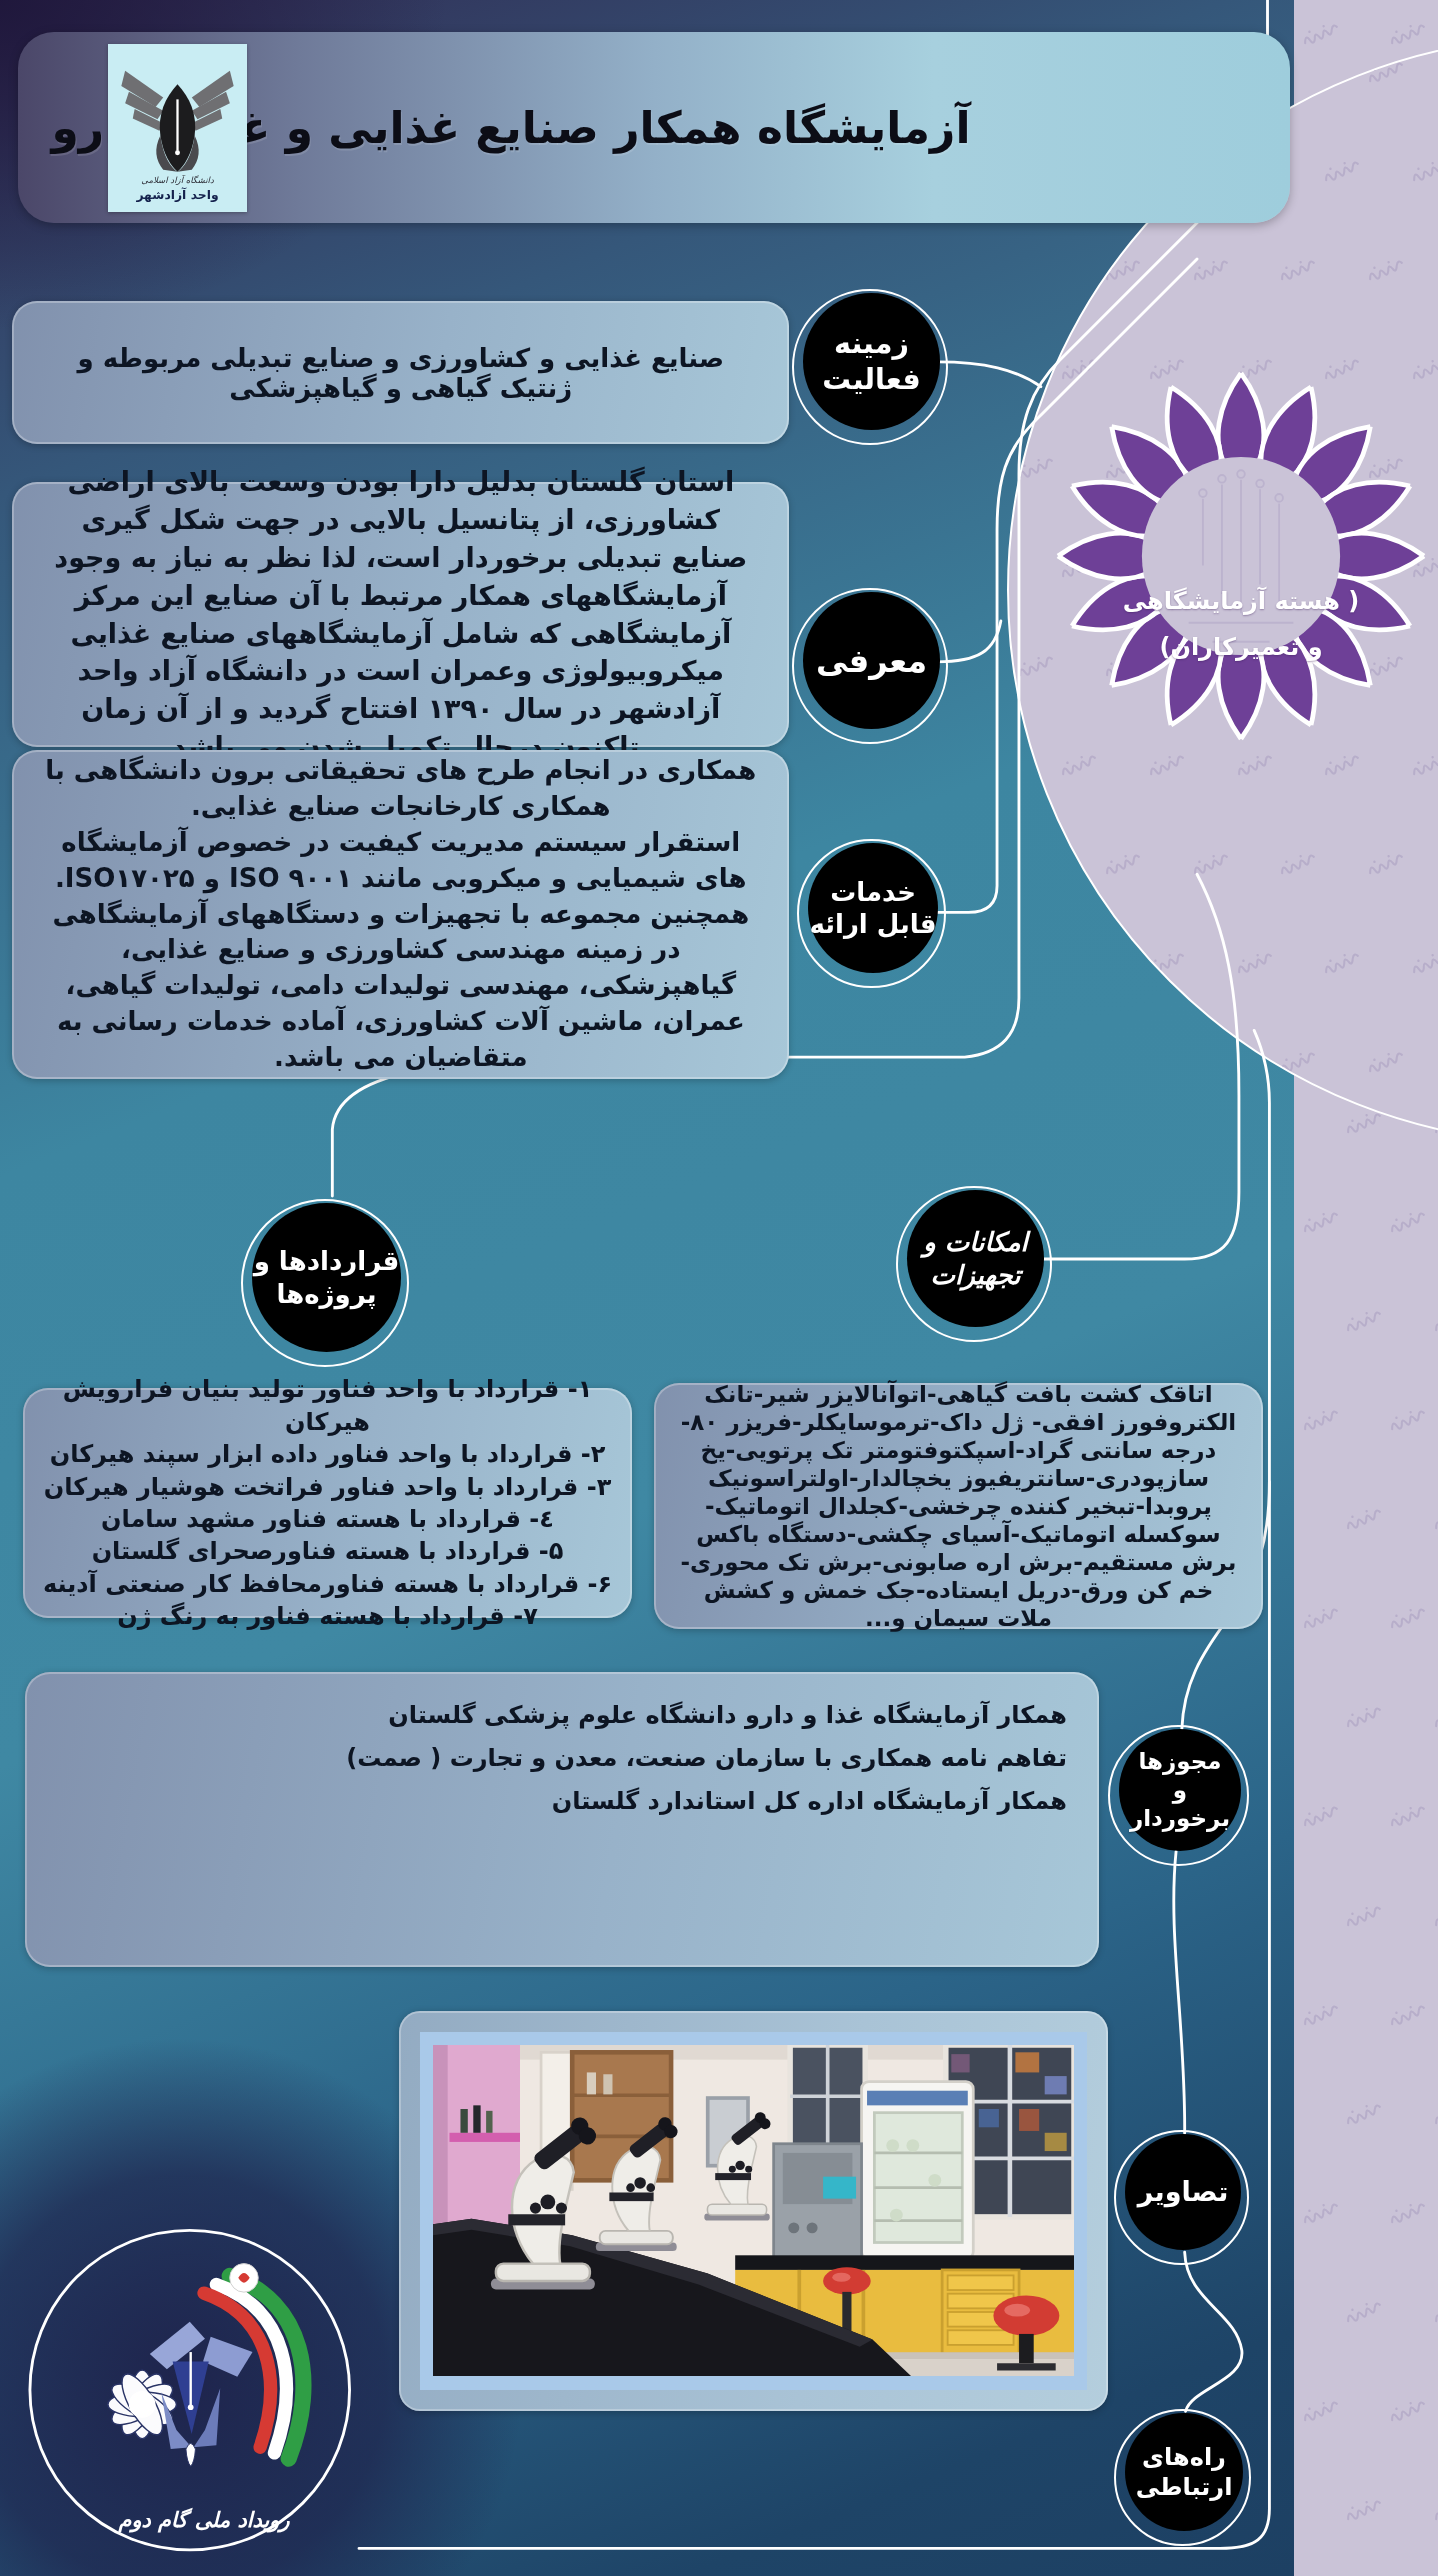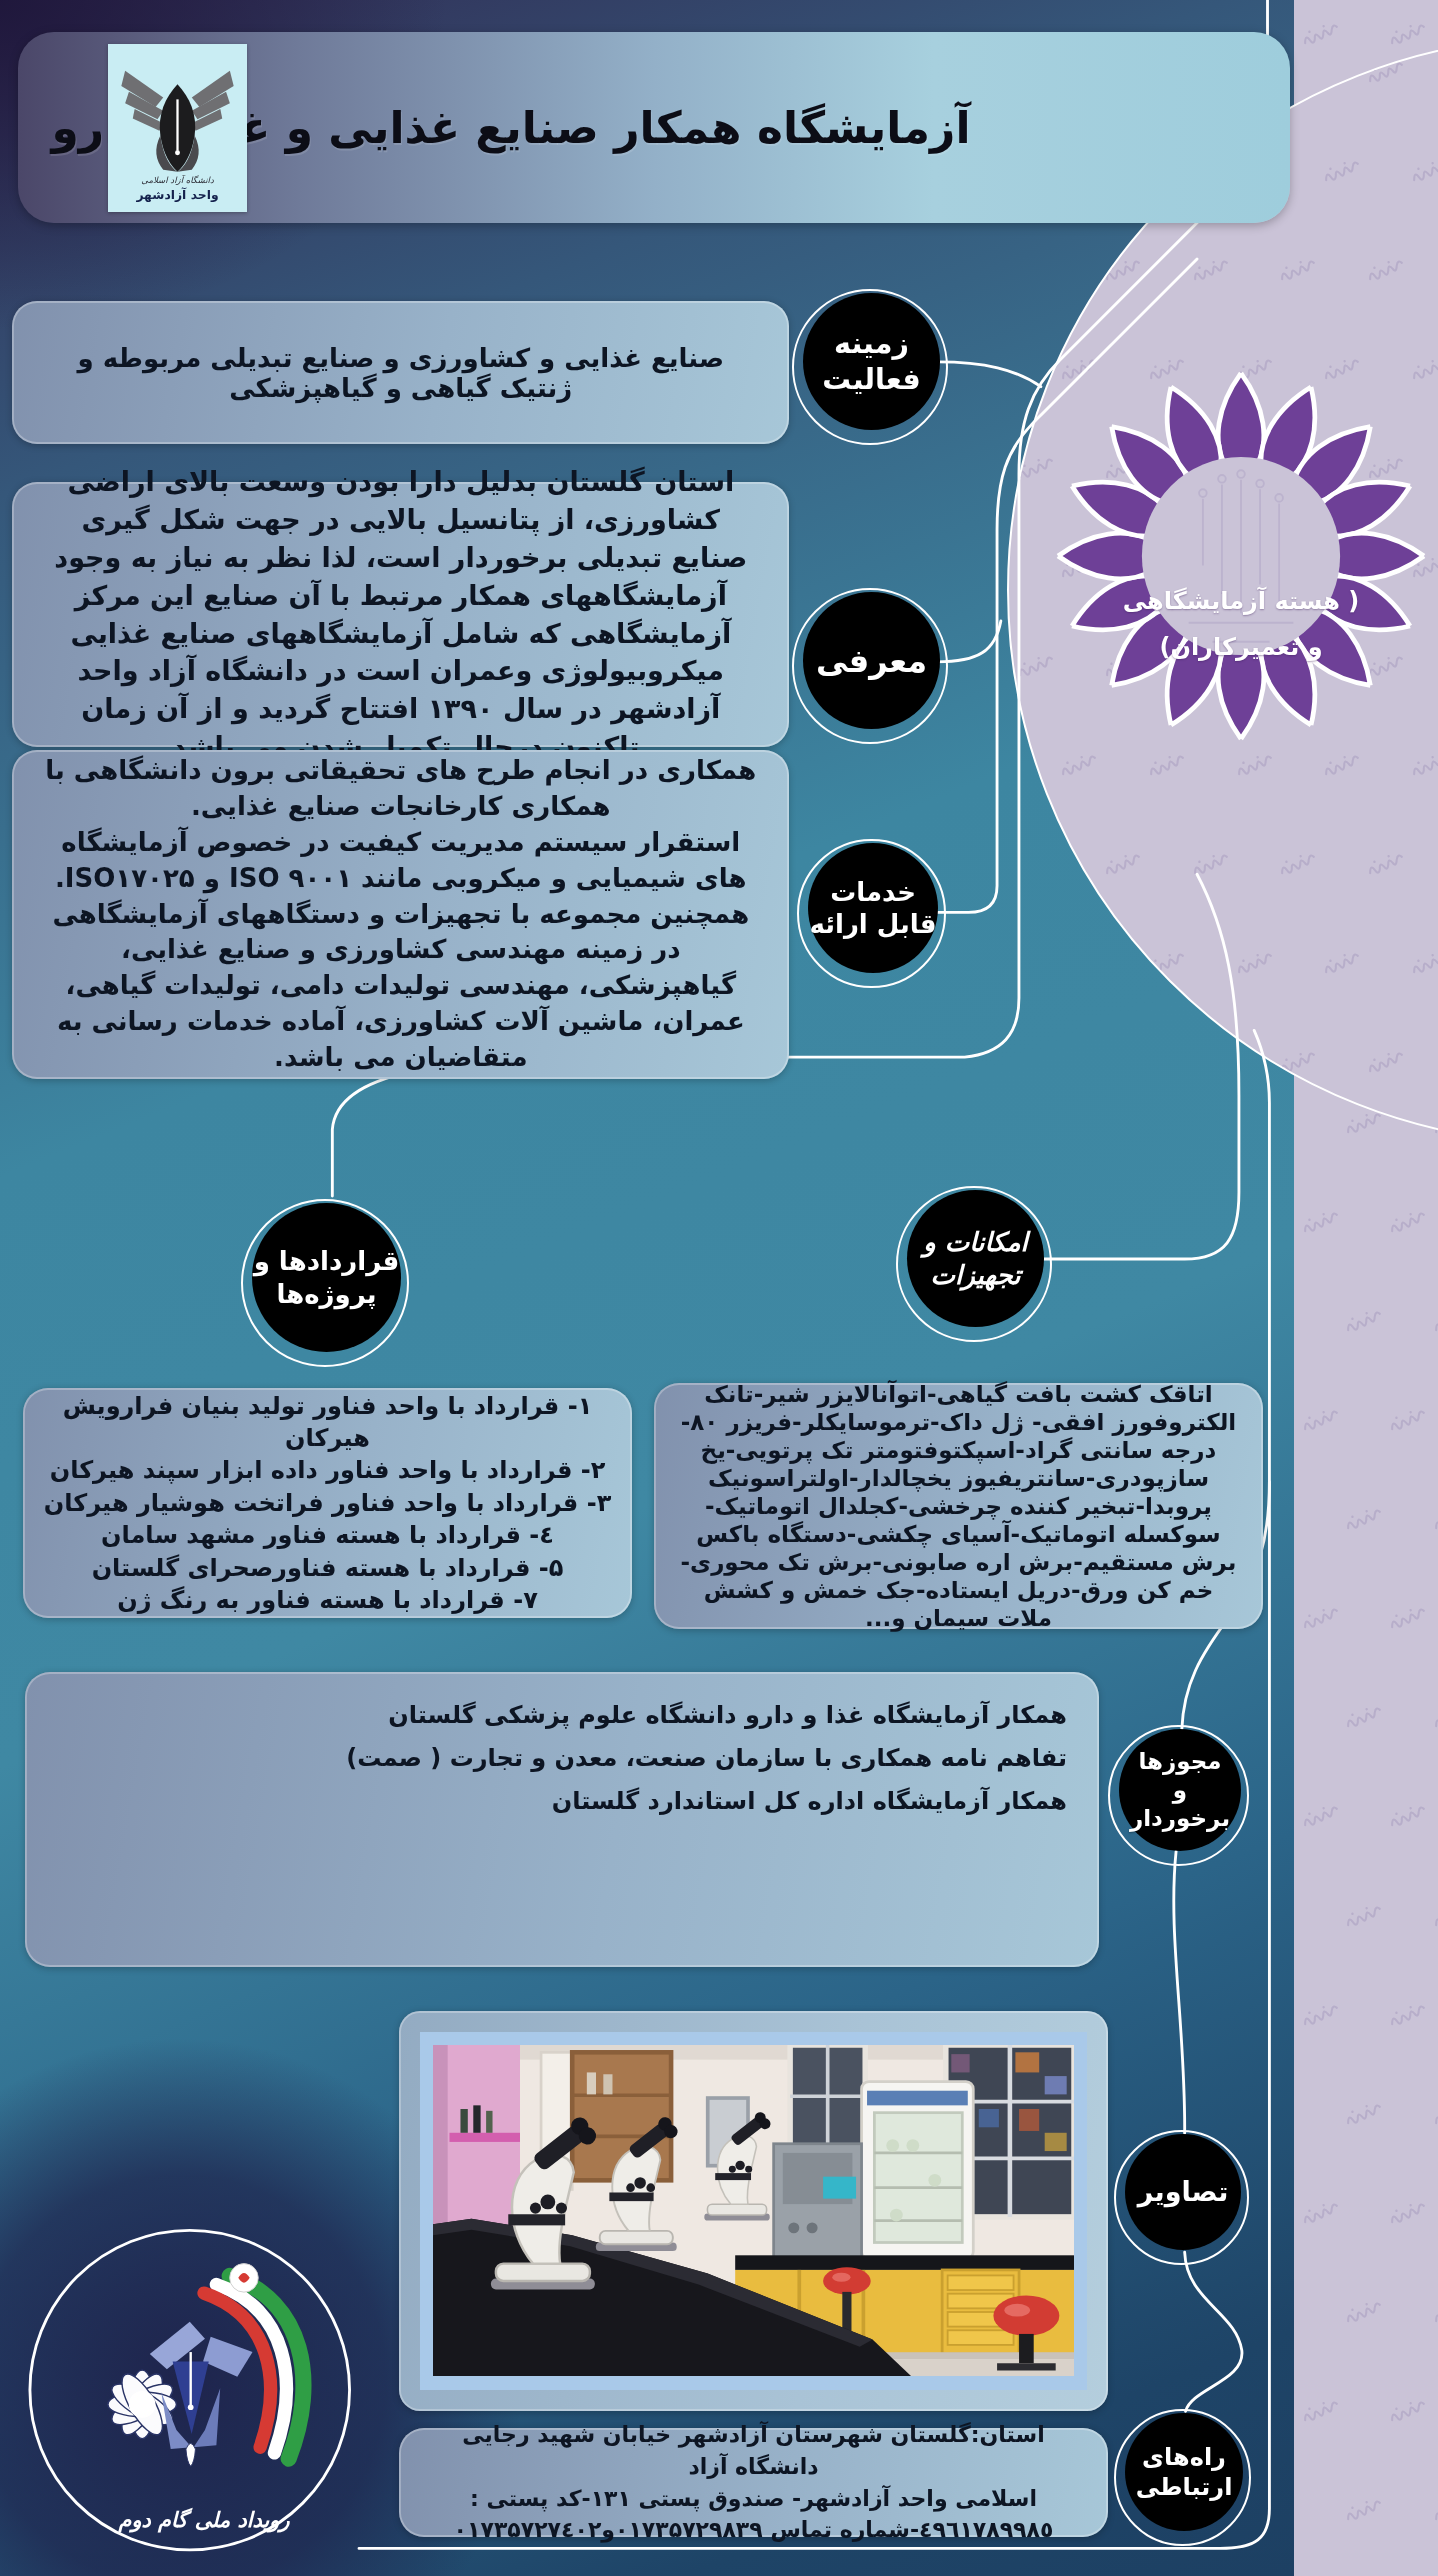--- a/index.html
+++ b/index.html
@@ -717,20 +717,21 @@
     <span>خدمات</span>
     <span>قابل ارائه</span>
   </div>
 
   <div id="contracts-box" class="box">
     <div>۱- قرارداد با واحد فناور تولید بنیان فرارویش هیرکان</div>
     <div>۲- قرارداد با واحد فناور داده ابزار سپند هیرکان</div>
     <div>۳- قرارداد با واحد فناور فراتخت هوشیار هیرکان</div>
     <div>٤- قرارداد با هسته فناور مشهد سامان</div>
     <div>۵- قرارداد با هسته فناورصحرای گلستان</div>
+    <div>۶- قرارداد با هسته فناورمحافظ کار صنعتی آدینه</div>
     <div>۷- قرارداد با هسته فناور به رنگ ژن</div>
   </div>
   <div id="contracts-badge" class="badge">
     <span class="ring"></span>
     <span>قراردادها و</span>
     <span>پروژه‌ها</span>
   </div>
 
   <div id="equipment-box" class="box center-flex">
     <div class="txt">اتاقک  کشت بافت گیاهی-اتوآنالایزر شیر-تانک الکتروفورز افقی- ژل داک-ترموسایکلر-فریزر ۸۰-درجه سانتی گراد-اسپکتوفتومتر تک پرتویی-یخ سازپودری-سانتریفیوز یخچالدار-اولتراسونیک پروبدا-تبخیر کننده چرخشی-کجلدال اتوماتیک-سوکسله اتوماتیک-آسیای چکشی-دستگاه باکس برش مستقیم-برش اره صابونی-برش تک محوری- خم کن ورق-دریل ایستاده-جک خمش و کشش ملات سیمان و...</div>
@@ -853,25 +854,20 @@
         <use href="#micro" transform="translate(222,218) scale(1.05)"></use>
         <use href="#micro" transform="translate(120,258) scale(1.35)"></use>
       </svg>
     </div>
   </div>
   <div id="images-badge" class="badge">
     <span class="ring"></span>
     <span>تصاویر</span>
   </div>
 
-  <div id="contact-box" class="box center-flex">
-    <div class="txt">استان:گلستان شهرستان آزادشهر خیابان شهید رجایی دانشگاه آزاد
-اسلامی واحد آزادشهر- صندوق پستی ۱۳۱-کد پستی :
-٤٩٦١٧٨٩٩٨٥-شماره تماس ۰۱۷۳۵۷۲۹۸۳۹و۰۱۷۳۵۷۲۷٤۰۲</div>
-  </div>
   <div id="contact-badge" class="badge">
     <span class="ring"></span>
     <span>راه‌های</span>
     <span>ارتباطی</span>
   </div>
 
   <svg class="emblem" width="371" height="367" viewBox="0 0 390 385">
     <circle cx="190" cy="190" r="168" fill="none" stroke="#ffffff" stroke-width="3"></circle>
     <path id="arcp" d="M 313 104 A 150 150 0 1 0 67 276" fill="none"></path>
     <text font-size="22" font-weight="bold" style="direction:rtl">

